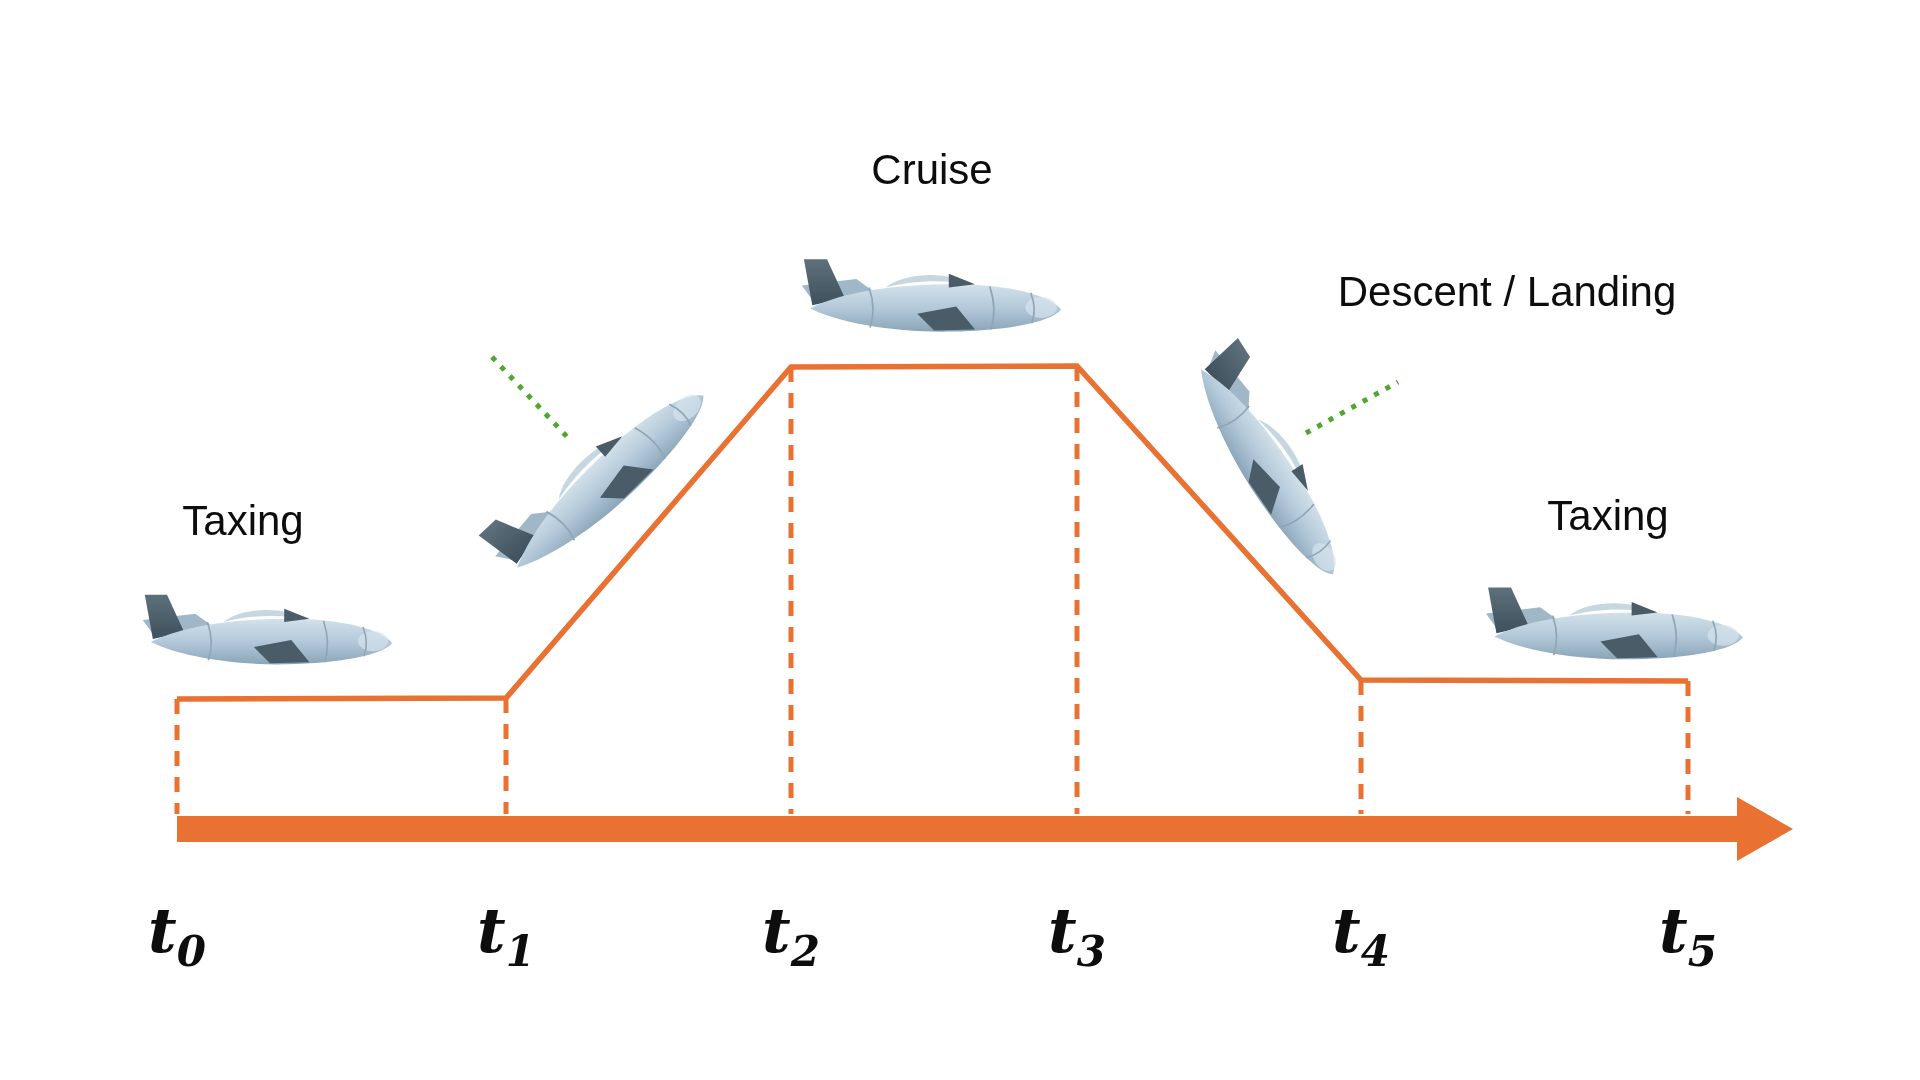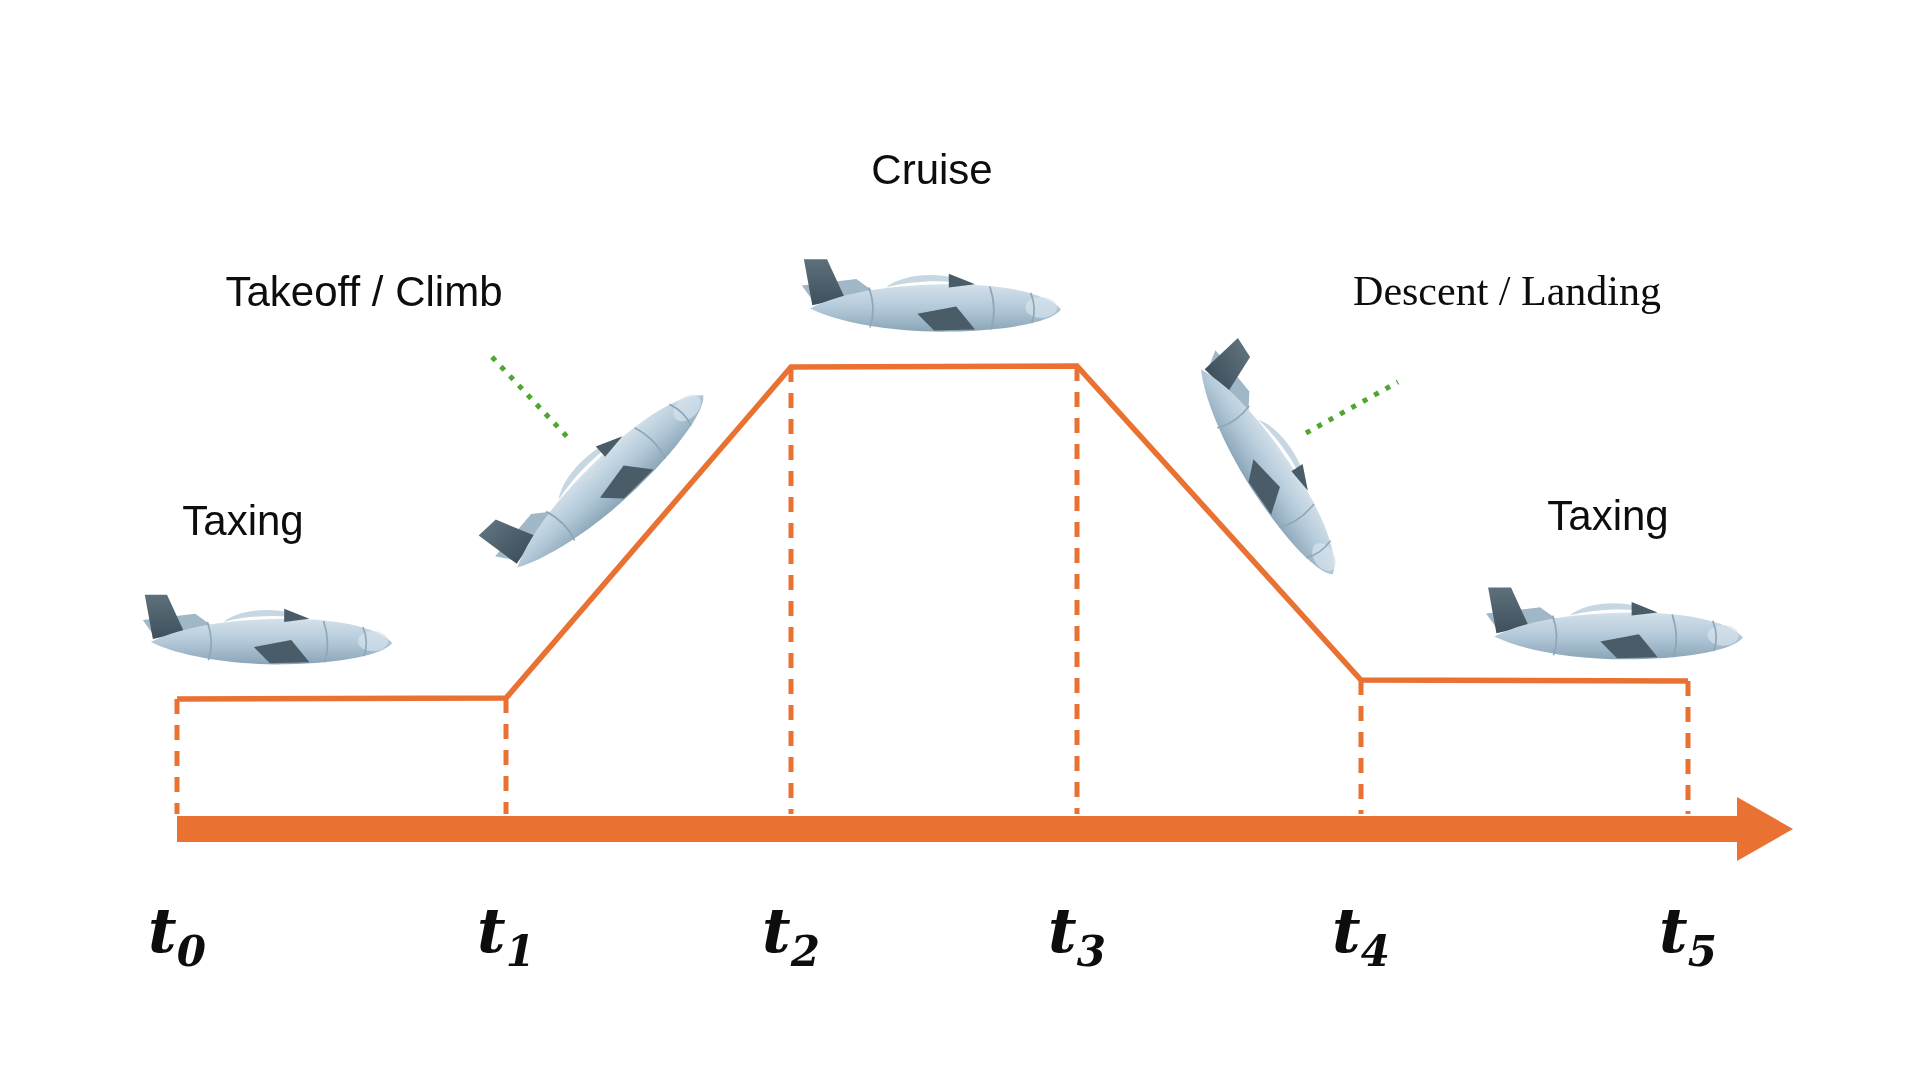--- a/index.html
+++ b/index.html
@@ -109,17 +109,16 @@
     </g>
     <g transform="translate(1274 463) rotate(57) scale(1.02) translate(-130 -40)">
       <use href="#plane-shape"></use>
     </g>
     <g transform="translate(1615 626) scale(1.04) translate(-130 -40)">
       <use href="#plane-shape"></use>
     </g>
   </svg>
 
   <div class="phase-label" style="left:243px; top:497px;">Taxing</div>
-  <div class="phase-label" style="left:364px; top:268px;">Takeoff / Climb</div>
   <div class="phase-label" style="left:932px; top:146px;">Cruise</div>
-  <div class="phase-label" style="left:1507px; top:268px;font-family:Liberation Serif, serif;">Descent / Landing</div>
+  <div class="phase-label" style="left:1507px; top:268px;">Descent / Landing</div>
   <div class="phase-label" style="left:1608px; top:492px;">Taxing</div>
 </div>
 
 </body></html>

